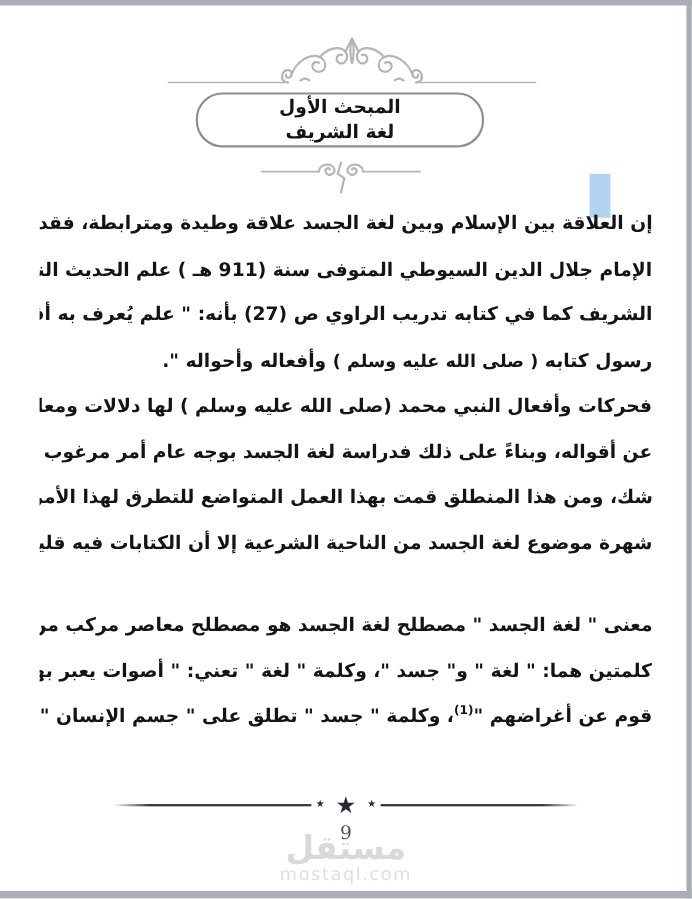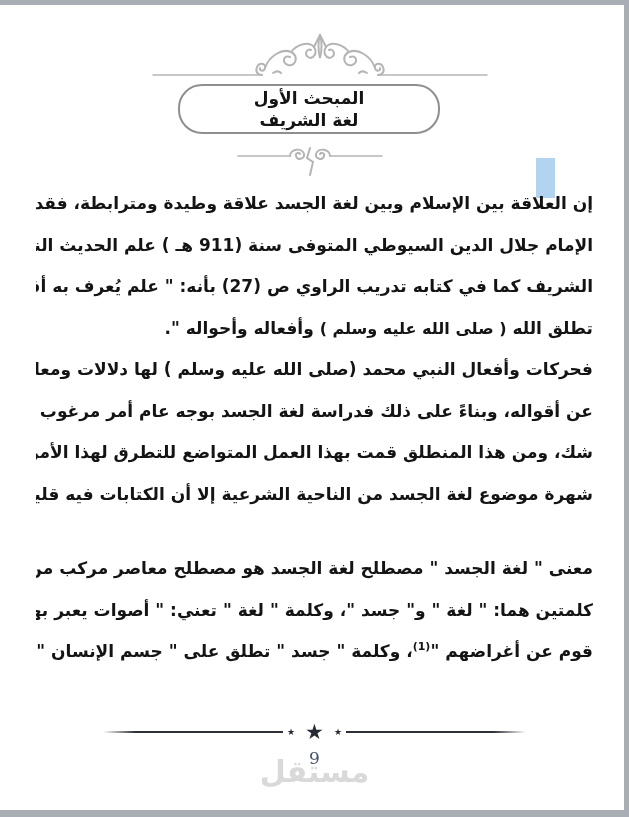--- a/index.html
+++ b/index.html
@@ -88,21 +88,21 @@
     <path d="M74 2 L71 12 L77 16 L74 29"></path>
   </svg>
 
   <div class="cursor-highlight"></div>
 
   <div class="body-text">
     <div class="line">إن العلاقة بين الإسلام وبين لغة الجسد علاقة وطيدة ومترابطة، فقد عرُف</div>
     <div class="line">الإمام جلال الدين السيوطي المتوفى سنة (911 هـ ) علم الحديث النبوي</div>
     <div class="line">الشريف كما في كتابه تدريب الراوي ص (27) بأنه: " علم يُعرف به أقوال</div>
     <div class="line last">
-      <span>تطلق الله</span>
+      <span>رسول كتابه</span>
       <span class="small-inline">( صلى الله عليه وسلم )</span>
       <span>وأفعاله وأحواله ".</span>
     </div>
     <div class="line">فحركات وأفعال النبي محمد (صلى الله عليه وسلم ) لها دلالات ومعاني لا تقل</div>
     <div class="line">عن أقواله، وبناءً على ذلك فدراسة لغة الجسد بوجه عام أمر مرغوب فيه بلا</div>
     <div class="line">شك، ومن هذا المنطلق قمت بهذا العمل المتواضع للتطرق لهذا الأمر، وبرغم</div>
     <div class="line last">شهرة موضوع لغة الجسد من الناحية الشرعية إلا أن الكتابات فيه قليلة وبكر.</div>
     <div class="line p3">معنى " لغة الجسد " مصطلح لغة الجسد هو مصطلح معاصر مركب من</div>
     <div class="line">كلمتين هما: " لغة " و" جسد "، وكلمة " لغة " تعني: " أصوات يعبر بها كل</div>
     <div class="line last">
@@ -113,17 +113,18 @@
   <div class="footer-orn">
     <div class="rule rule-left"></div>
     <span class="star-small">★</span>
     <span class="star-big">★</span>
     <span class="star-small">★</span>
     <div class="rule rule-right"></div>
   </div>
 
   <div class="watermark">
     <div class="wm-ar">مستقل</div>
+    <div class="wm-en">mostaql.com</div>
   </div>
 
   <div class="page-number">9</div>
 
 </div>
 
 </body></html>

